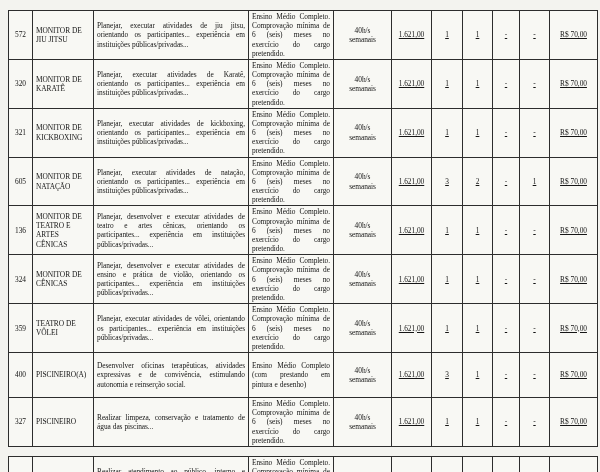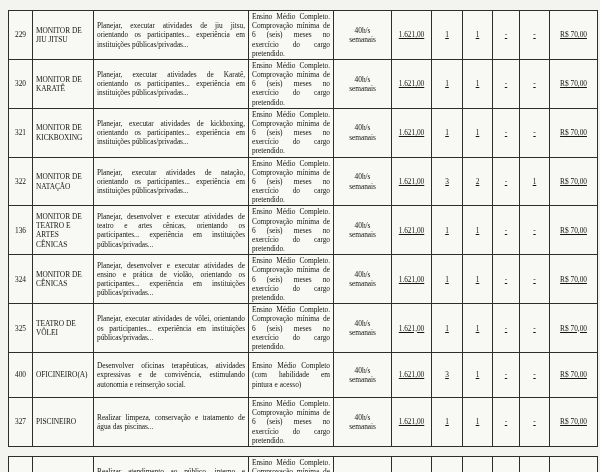--- a/index.html
+++ b/index.html
@@ -86,21 +86,21 @@
         <col style="width:58px">
         <col style="width:40px">
       <col style="width:31px">
         <col style="width:30px">
         <col style="width:27px">
       <col style="width:30px">
         <col style="width:48px">
     </colgroup>
     <tbody>
         <tr>
-          <td class="c-num">229</td>
+          <td class="c-num">572</td>
           <td class="c-cargo">MONITOR DE JIU JITSU</td>
           <td class="c-desc">Planejar, executar atividades de jiu jitsu, orientando os participantes... experiência em instituições públicas/privadas...</td>
           <td class="c-req">Ensino Médio Completo. Comprovação mínima de 6 (seis) meses no exercício do cargo pretendido.</td>
           <td class="c-hours">40h/s
 semanais</td>
           <td class="c-salary">1.621,00</td>
           <td class="c-v">1</td>
           <td class="c-v">1</td>
           <td class="c-v">-</td>
           <td class="c-v">-</td>
@@ -128,21 +128,21 @@
           <td class="c-hours">40h/s
 semanais</td>
           <td class="c-salary">1.621,00</td>
           <td class="c-v">1</td>
           <td class="c-v">1</td>
           <td class="c-v">-</td>
           <td class="c-v">-</td>
           <td class="c-fee">R$ 70,00</td>
         </tr>
         <tr>
-          <td class="c-num">322</td>
+          <td class="c-num">605</td>
           <td class="c-cargo">MONITOR DE NATAÇÃO</td>
           <td class="c-desc">Planejar, executar atividades de natação, orientando os participantes... experiência em instituições públicas/privadas...</td>
           <td class="c-req">Ensino Médio Completo. Comprovação mínima de 6 (seis) meses no exercício do cargo pretendido.</td>
           <td class="c-hours">40h/s
 semanais</td>
           <td class="c-salary">1.621,00</td>
           <td class="c-v">3</td>
           <td class="c-v">2</td>
           <td class="c-v">-</td>
           <td class="c-v">1</td>
@@ -170,38 +170,38 @@
           <td class="c-hours">40h/s
 semanais</td>
           <td class="c-salary">1.621,00</td>
           <td class="c-v">1</td>
           <td class="c-v">1</td>
           <td class="c-v">-</td>
           <td class="c-v">-</td>
           <td class="c-fee">R$ 70,00</td>
         </tr>
         <tr>
-          <td class="c-num">325</td>
+          <td class="c-num">359</td>
           <td class="c-cargo">TEATRO DE VÔLEI</td>
           <td class="c-desc">Planejar, executar atividades de vôlei, orientando os participantes... experiência em instituições públicas/privadas...</td>
           <td class="c-req">Ensino Médio Completo. Comprovação mínima de 6 (seis) meses no exercício do cargo pretendido.</td>
           <td class="c-hours">40h/s
 semanais</td>
           <td class="c-salary">1.621,00</td>
           <td class="c-v">1</td>
           <td class="c-v">1</td>
           <td class="c-v">-</td>
           <td class="c-v">-</td>
           <td class="c-fee">R$ 70,00</td>
         </tr>
         <tr>
           <td class="c-num">400</td>
-          <td class="c-cargo">OFICINEIRO(A)</td>
+          <td class="c-cargo">PISCINEIRO(A)</td>
           <td class="c-desc">Desenvolver oficinas terapêuticas, atividades expressivas e de convivência, estimulando autonomia e reinserção social.</td>
-          <td class="c-req">Ensino Médio Completo (com habilidade em pintura e acesso)</td>
+          <td class="c-req">Ensino Médio Completo (com prestando em pintura e desenho)</td>
           <td class="c-hours">40h/s
 semanais</td>
           <td class="c-salary">1.621,00</td>
           <td class="c-v">3</td>
           <td class="c-v">1</td>
           <td class="c-v">-</td>
           <td class="c-v">-</td>
           <td class="c-fee">R$ 70,00</td>
         </tr>
         <tr>

